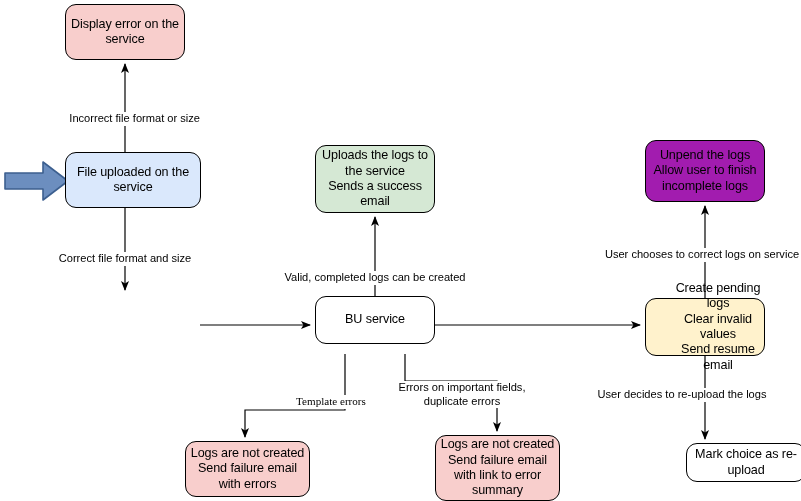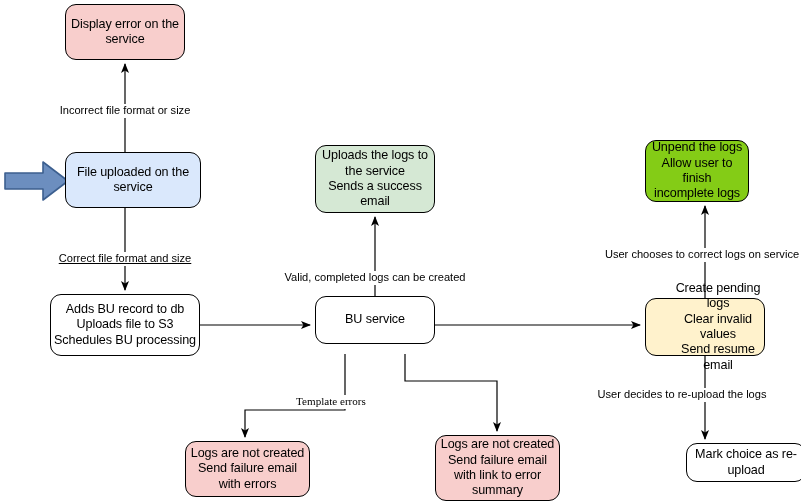--- a/index.html
+++ b/index.html
@@ -93,58 +93,57 @@
   <svg class="start-arrow" viewBox="0 0 66 42" xmlns="http://www.w3.org/2000/svg">
     <path d="M1,13 L39,13 L39,2 L64,21 L39,40 L39,29 L1,29 Z" fill="#6c8ebf" stroke="#3c5f8f" stroke-width="1.6" stroke-linejoin="round"></path>
   </svg>
 
   <div class="node" style="left:65px; top:4px; width:120px; height:56px; background:#f8cecc;">Display error on the
 service</div>
 
   <div class="node" style="left:65px; top:152px; width:136px; height:56px; background:#dae8fc;">File uploaded on the
 service</div>
 
-  <div class="node" style="left:50px; top:294px; width:150px; height:62px; background:#ffffff;">Adds BU record to db
-Uploads file to S3
-Schedules BU processing</div>
 
   <div class="node" style="left:315px; top:145px; width:120px; height:68px; background:#d5e8d4;">Uploads the logs to
 the service
 Sends a success
 email</div>
 
   <div class="node" style="left:315px; top:296px; width:120px; height:48px; background:#ffffff;">BU service</div>
 
-  <div class="node" style="left:645px; top:140px; width:104px; height:62px; background:#84cc16;">Unpend the logs
+  <div class="node" style="left:645px; top:140px; width:120px; height:62px; background:#a21caf;">Unpend the logs
 Allow user to finish
 incomplete logs</div>
 
   <div class="node" style="left:645px; top:298px; width:120px; height:58px; background:#fff2cc;padding-left:26px;">Create pending logs
 Clear invalid values
 Send resume email</div>
 
   <div class="node" style="left:185px; top:441px; width:125px; height:56px; background:#f8cecc;">Logs are not created
 Send failure email
 with errors</div>
 
   <div class="node" style="left:435px; top:435px; width:125px; height:66px; background:#f8cecc;">Logs are not created
 Send failure email
 with link to error
 summary</div>
 
   <div class="node" style="left:645px; top:443px; width:120px; height:39px; background:#ffffff;margin-left:41px;">Mark choice as re-
 upload</div>
 
-  <div class="edge-label" style="left:48px; top:104px; width:154px;">Incorrect file format or size</div>
+  <div class="edge-label" style="left:48px; top:112px; width:154px;text-align:right;">Incorrect file format or size</div>
 
-  <div class="edge-label" style="left:48px; top:252px; width:154px;text-decoration:underline;">Correct file format and size</div>
+  <div class="edge-label" style="left:48px; top:252px; width:154px;">Correct file format and size</div>
 
   <div class="edge-label" style="left:272px; top:250px; width:206px;margin-top:21px;">Valid, completed logs can be created</div>
 
 
   <div class="edge-label" style="left:602px; top:248px; width:200px;">User chooses to correct logs on service</div>
 
   <div class="edge-label" style="left:588px; top:388px; width:188px;">User decides to re-upload the logs</div>
 
   <div class="edge-label" style="left:287px; top:395px; width:88px;font-family:Liberation Serif, serif;">Template errors</div>
 
+  <div class="edge-label" style="left:392px; top:381px; width:140px;">Errors on important fields,
+duplicate errors</div>
 
 </div>
 
 </body></html>

